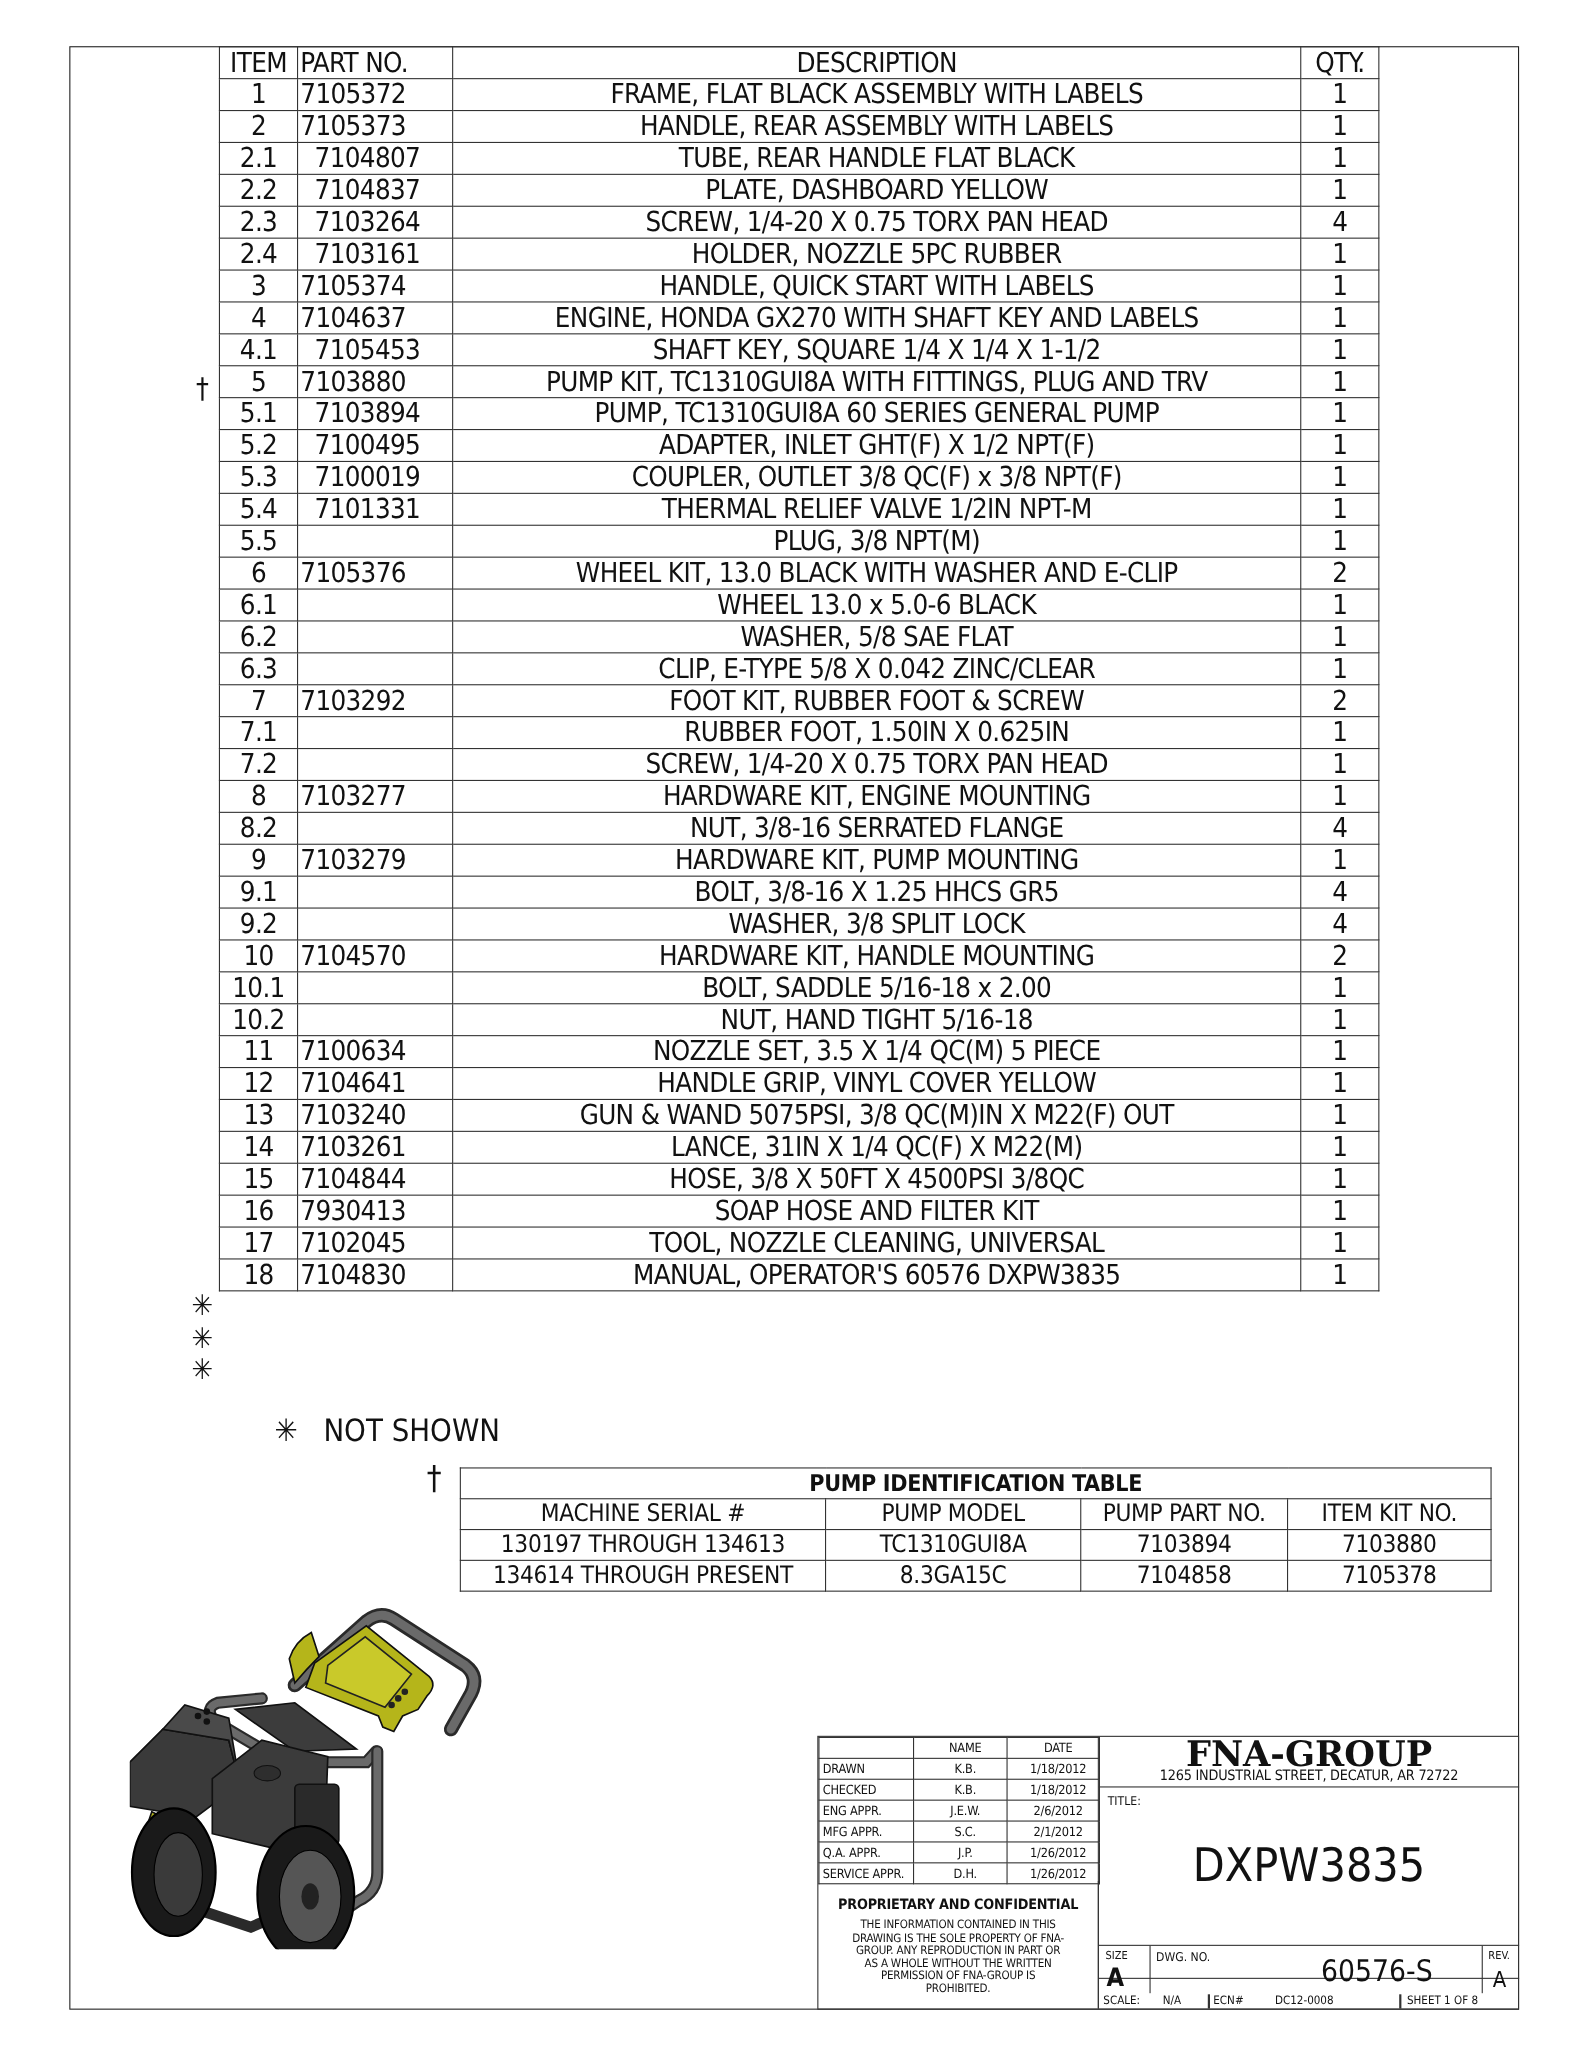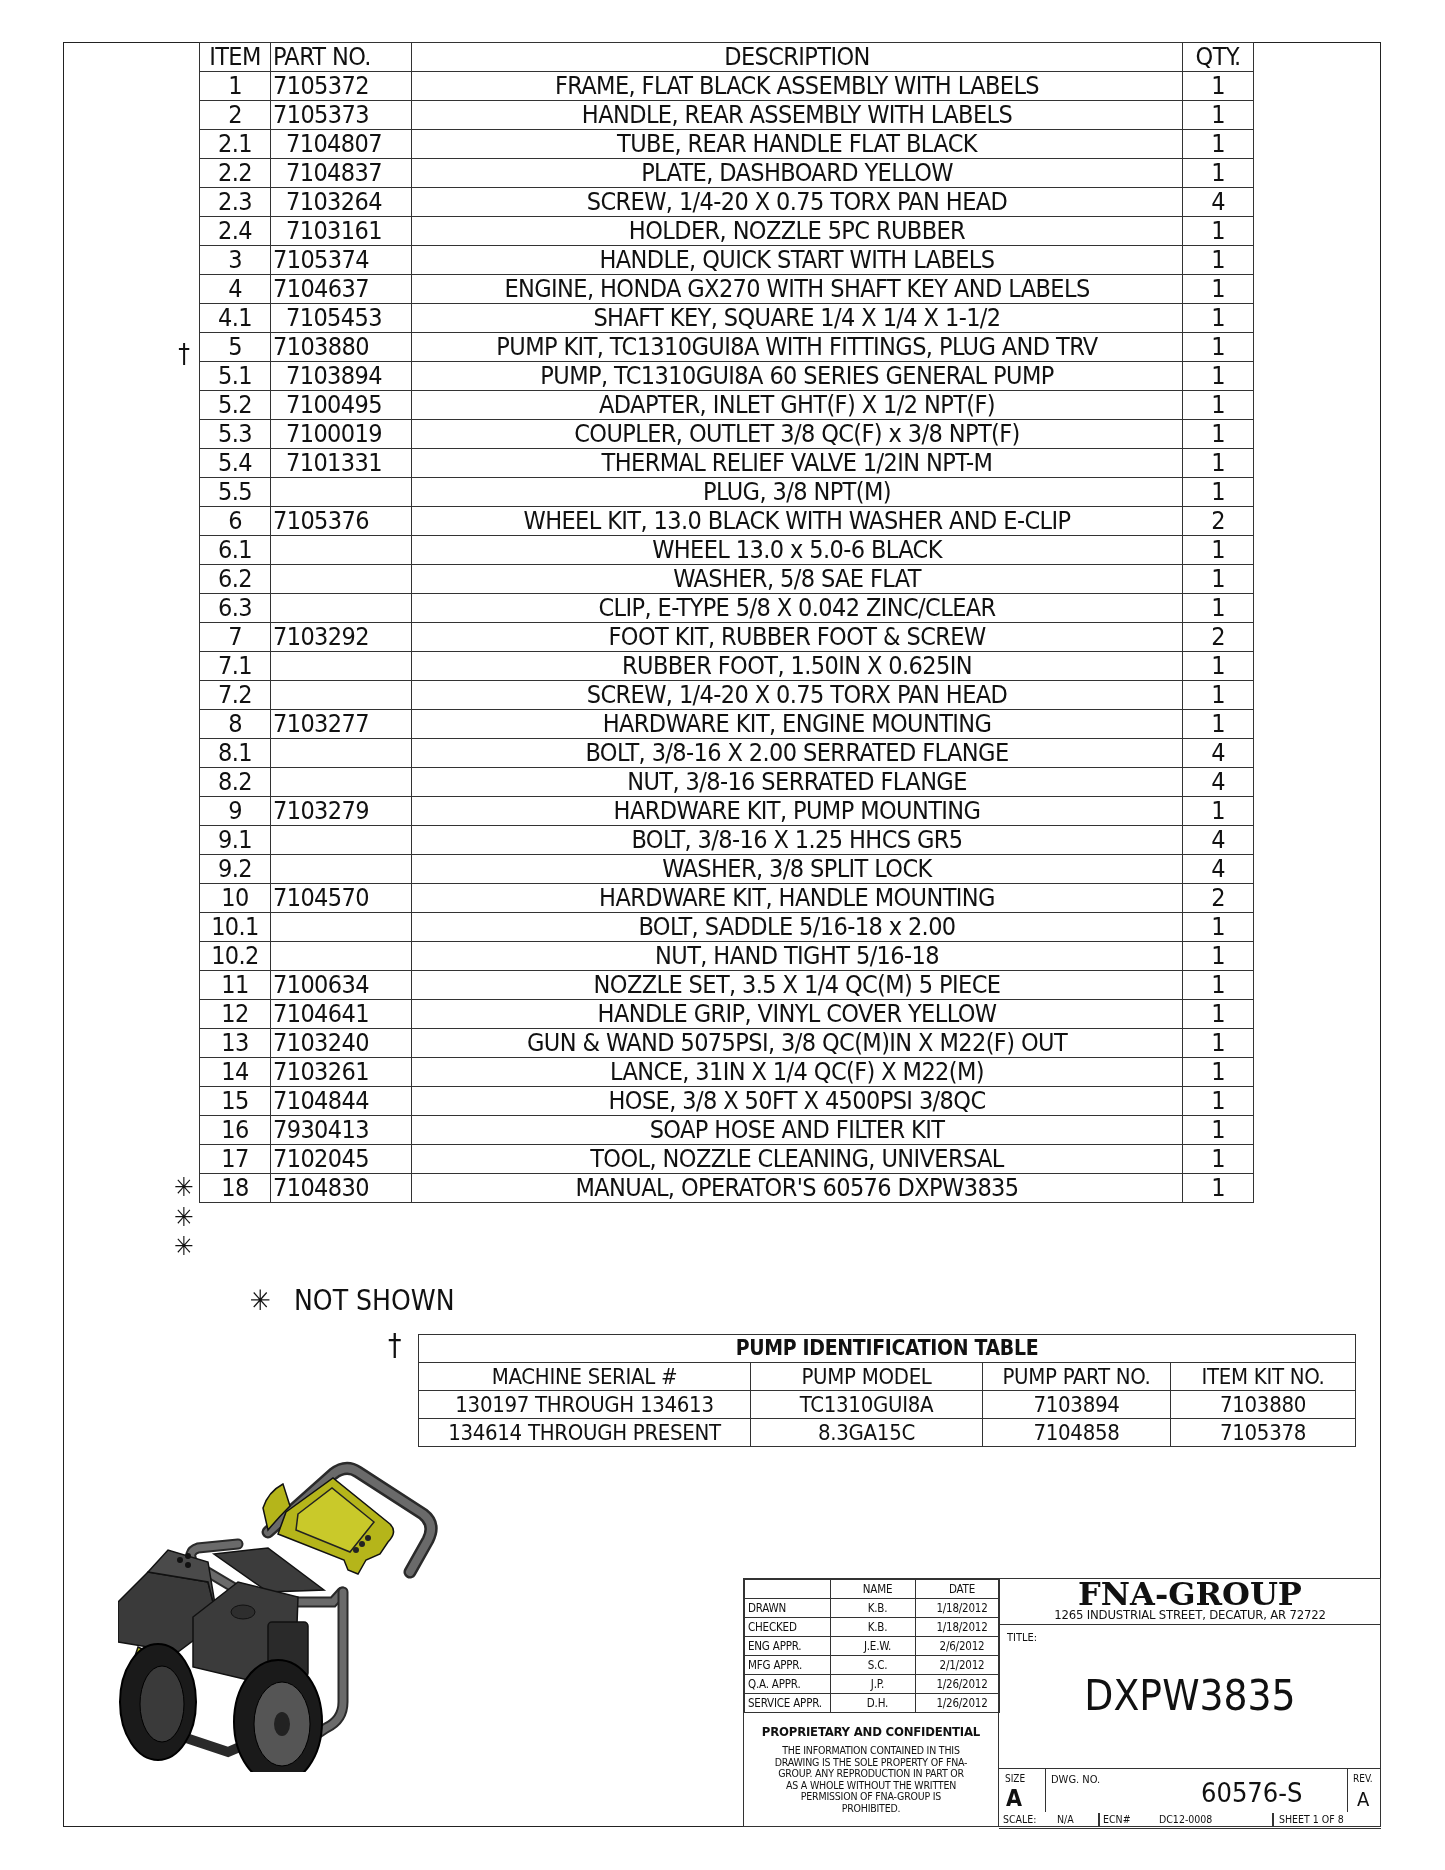--- a/index.html
+++ b/index.html
@@ -28,21 +28,21 @@
   .sign td.ctr{text-align:center;padding-left:12px;}
   .prop{position:absolute;left:0;top:131px;width:255px;height:116px;border-right:1.5px solid #333;box-sizing:border-box;text-align:center;}
   .prop .h{font-weight:bold;font-size:13px;margin-top:14px;letter-spacing:-0.2px;}
   .prop .b{font-size:10.5px;line-height:11.5px;margin-top:6px;padding:0 30px;letter-spacing:-0.2px;}
   .right{position:absolute;left:254px;top:0;width:382px;height:247px;}
   .co{position:absolute;left:0;top:0;width:382px;height:45px;border-bottom:1.5px solid #333;text-align:center;}
   .co .n{font-family:"DejaVu Serif","Liberation Serif",serif;font-weight:bold;font-size:32px;line-height:26px;margin-top:2px;}
   .co .a{font-size:13px;line-height:15px;letter-spacing:-0.2px;}
   .ttl-lbl{position:absolute;left:8px;top:52px;font-size:11px;}
   .ttl{position:absolute;left:0;top:92px;width:382px;text-align:center;font-size:42px;line-height:50px;}
-  .row-size{position:absolute;left:0;top:189px;width:382px;height:61px;border-top:1.5px solid #333;border-bottom:1.5px solid #333;box-sizing:border-box;}
+  .row-size{position:absolute;left:0;top:189px;width:382px;height:31px;border-top:1.5px solid #333;border-bottom:1.5px solid #333;box-sizing:border-box;}
   .size-cell{position:absolute;left:0;top:0;width:46px;height:43px;border-right:1.5px solid #333;}
   .size-cell .l{font-size:10px;position:absolute;left:6px;top:4px;}
   .size-cell .v{font-size:23px;font-weight:bold;position:absolute;left:7px;top:16px;}
   .dwg-cell{position:absolute;left:46px;top:0;width:302px;height:43px;border-right:1.5px solid #333;}
   .dwg-cell .l{font-size:11px;position:absolute;left:6px;top:4px;}
   .dwg-cell .v{font-size:27px;position:absolute;left:156px;top:8px;}
   .rev-cell{position:absolute;left:348px;top:0;width:34px;height:43px;}
   .rev-cell .l{font-size:10px;position:absolute;left:6px;top:4px;}
   .rev-cell .v{font-size:20px;position:absolute;left:10px;top:18px;}
   .row-scale{position:absolute;left:0;top:234px;width:382px;height:13px;font-size:10.5px;line-height:13px;}
@@ -195,26 +195,20 @@
         <td class="c-item">7.2</td>
         <td class="c-part sub"></td>
         <td class="c-desc">SCREW, 1/4-20 X 0.75 TORX PAN HEAD</td>
         <td class="c-qty">1</td>
       </tr>
       <tr>
         <td class="c-item">8</td>
         <td class="c-part">7103277</td>
         <td class="c-desc">HARDWARE KIT, ENGINE MOUNTING</td>
         <td class="c-qty">1</td>
-      </tr>
-      <tr>
-        <td class="c-item">8.1</td>
-        <td class="c-part sub"></td>
-        <td class="c-desc">BOLT, 3/8-16 X 2.00 SERRATED FLANGE</td>
-        <td class="c-qty">4</td>
       </tr>
       <tr>
         <td class="c-item">8.2</td>
         <td class="c-part sub"></td>
         <td class="c-desc">NUT, 3/8-16 SERRATED FLANGE</td>
         <td class="c-qty">4</td>
       </tr>
       <tr>
         <td class="c-item">9</td>
         <td class="c-part">7103279</td>

